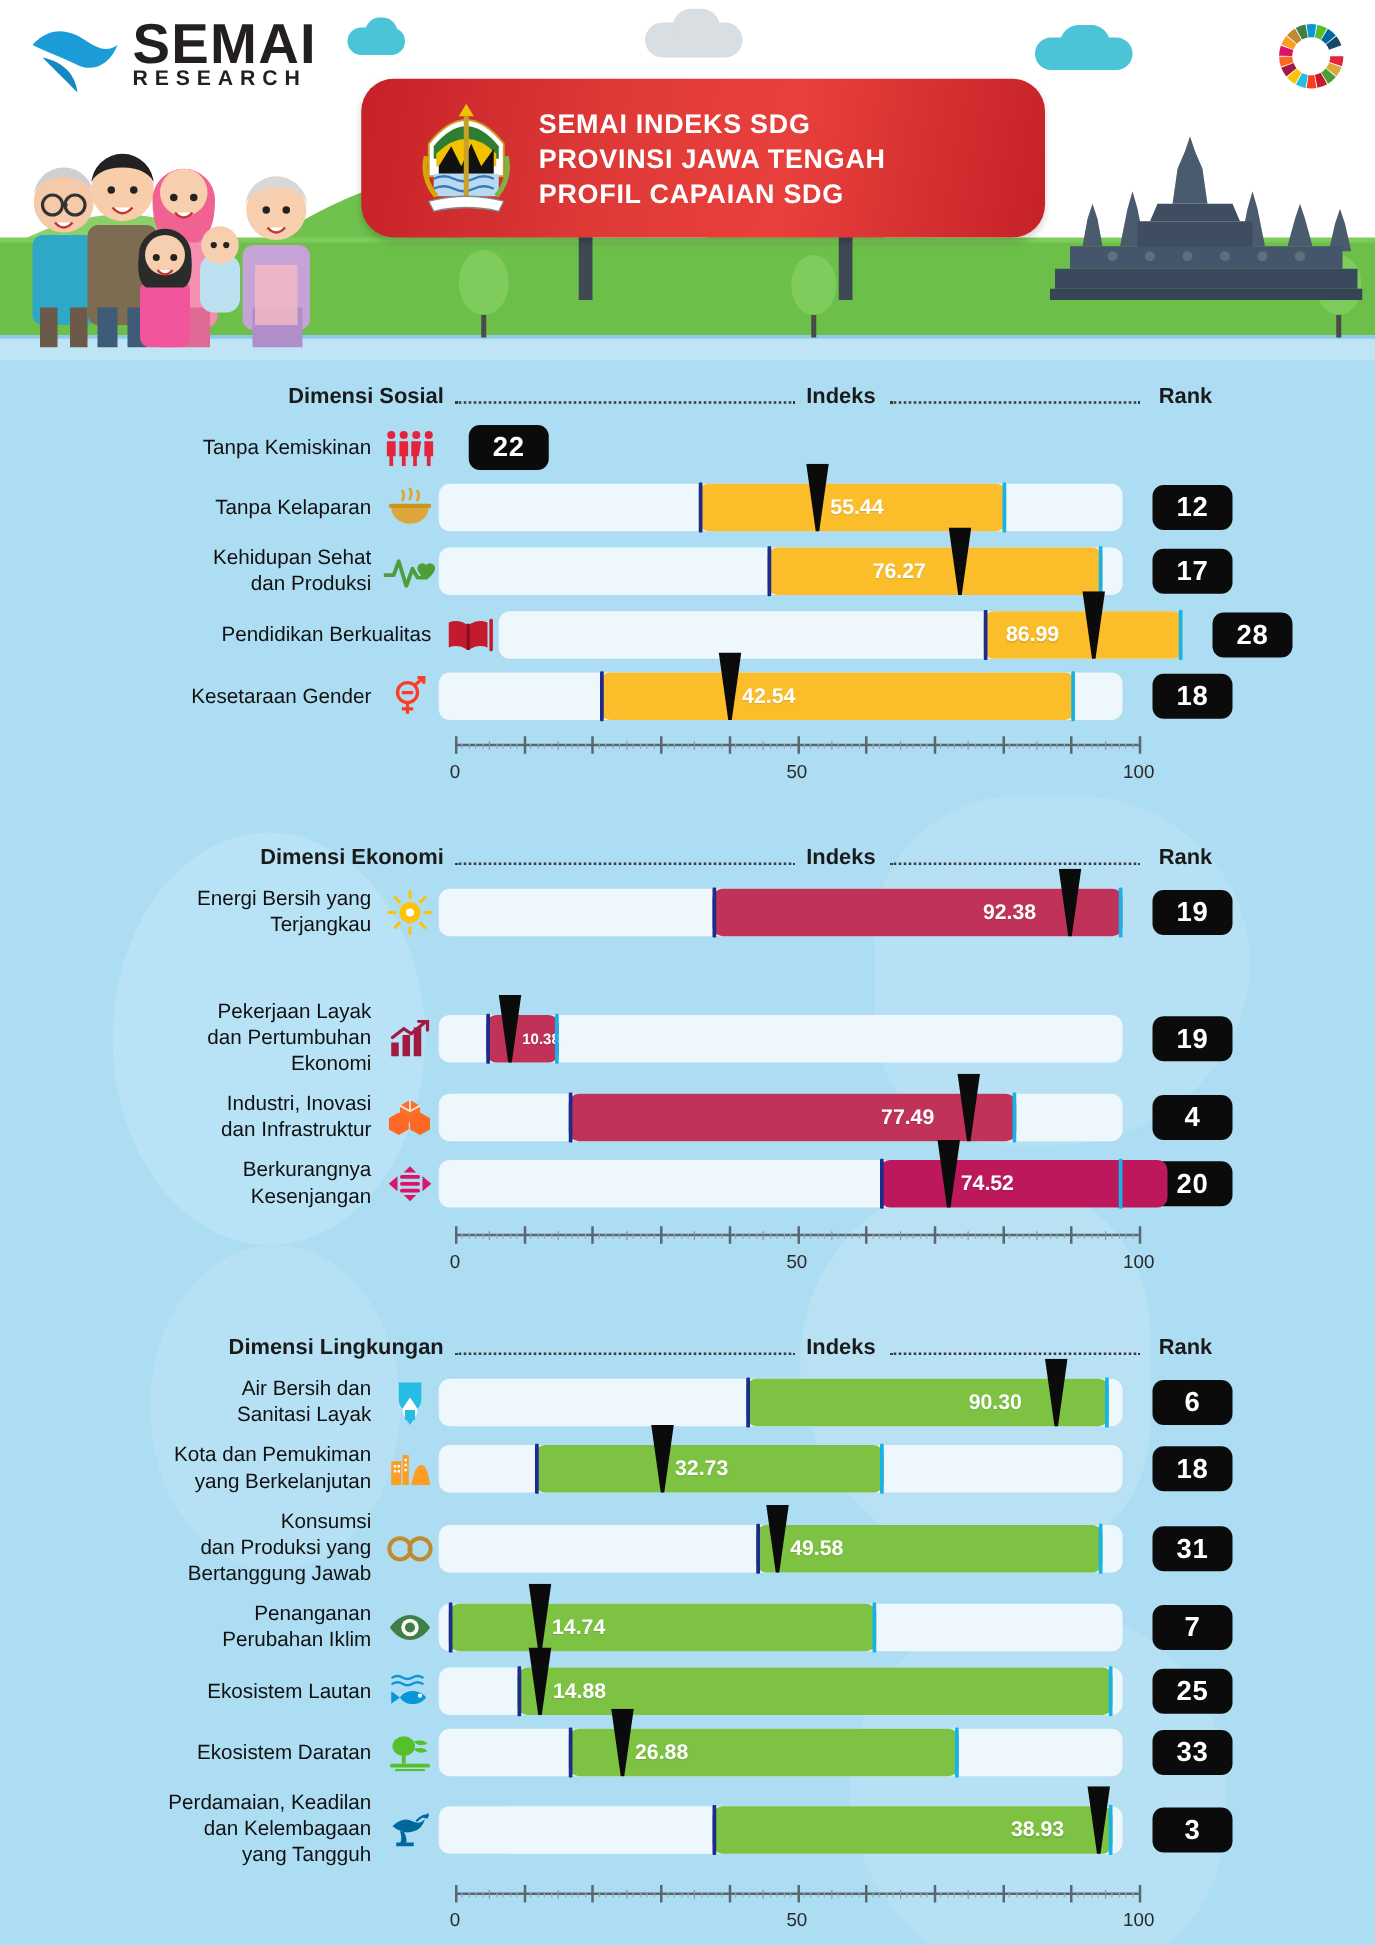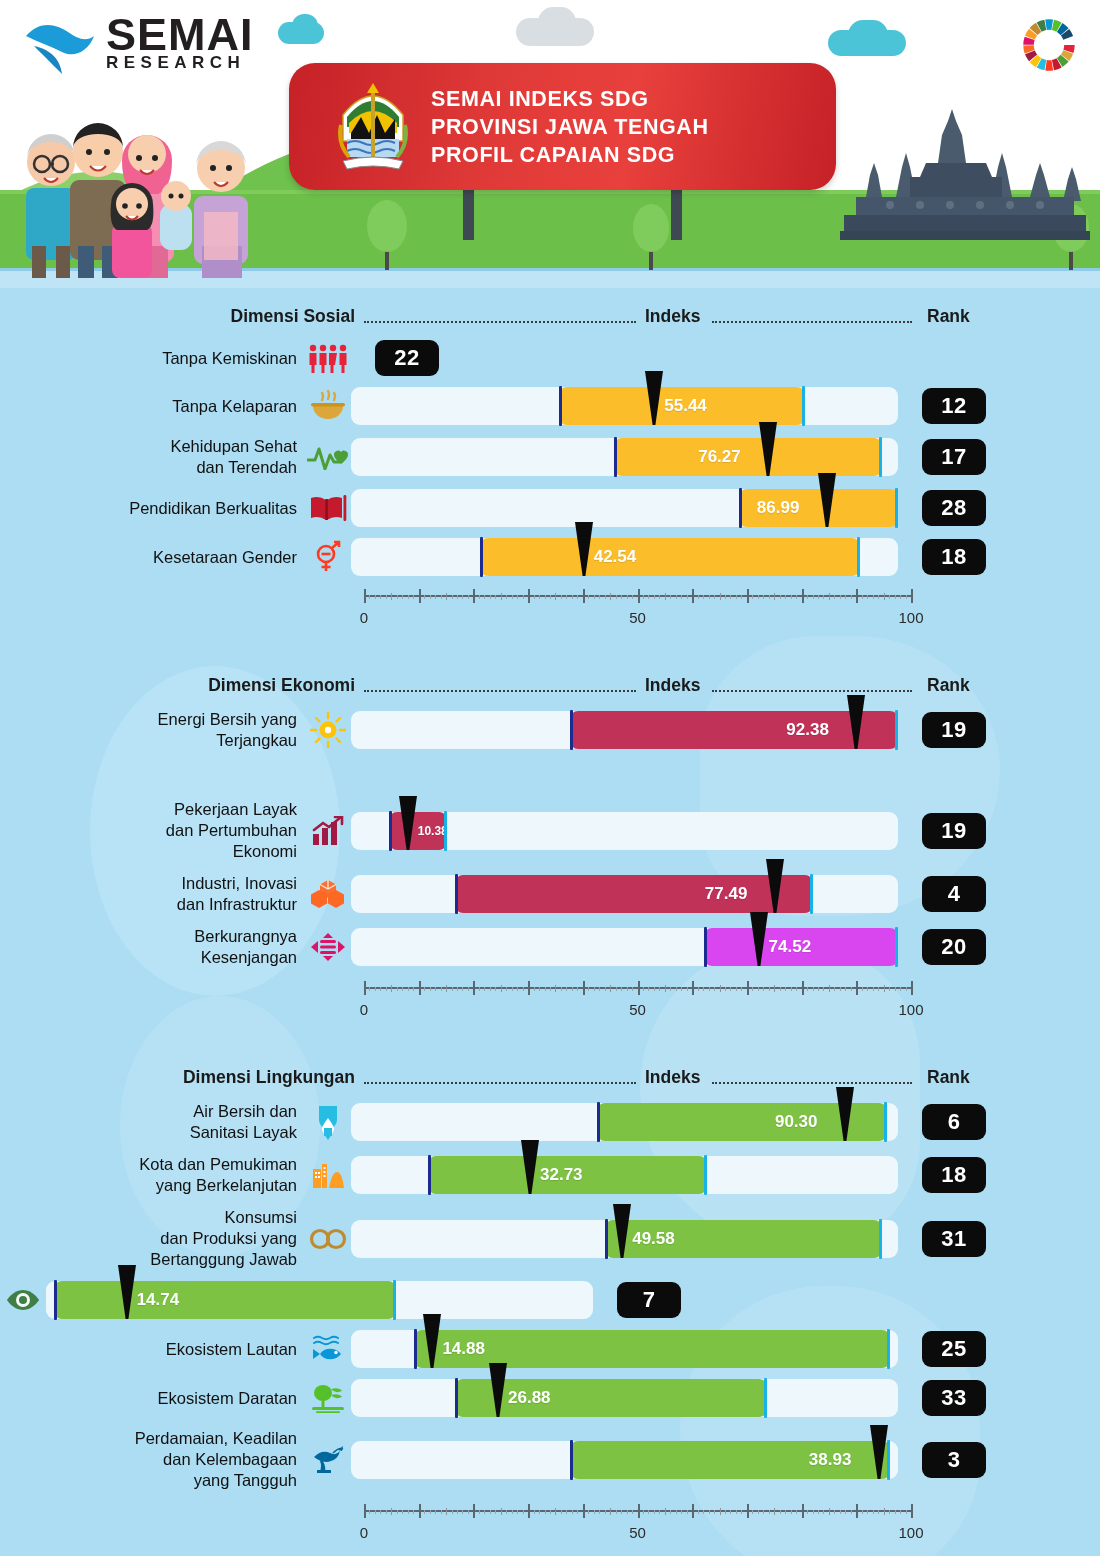--- a/index.html
+++ b/index.html
@@ -383,21 +383,21 @@
               </svg>
             </div>
           </div>
           <div class="rank-cell">
             <div class="rank-badge">12</div>
           </div>
         </div>
         <div class="row" style="margin-bottom: 11px;">
           <div class="row-label">
             <div>Kehidupan Sehat</div>
-            <div>dan Terendah</div>
+            <div>dan Produksi</div>
           </div>
           <div class="row-icon">
             <svg viewBox="0 0 42 26" width="42" height="26">
               <path d="M1,16 h7 l4,-11 l6,20 l5,-14 l4,7 h5" fill="none" stroke="#4C9F38" stroke-width="3" stroke-linejoin="round" stroke-linecap="round"></path>
               <path d="M34,8 a4,4 0 0 1 7,3 c0,4 -7,9 -7,9 s-7,-5 -7,-9 a4,4 0 0 1 7,-3" fill="#4C9F38"></path>
             </svg>
           </div>
           <div class="track-wrap">
             <div class="track"></div>
             <div class="fill" style="left: 262.56px; width: 268.03px; background: rgb(251, 190, 42); justify-content: flex-start;">
@@ -408,21 +408,21 @@
             <div class="marker" style="left: 417.197px;">
               <svg width="22" height="56" viewBox="0 0 22 56">
                 <path d="M2,0 L20,0 L12.4,54 L9.6,54 Z" fill="#0B0B0B"></path>
               </svg>
             </div>
           </div>
           <div class="rank-cell">
             <div class="rank-badge">17</div>
           </div>
         </div>
-        <div class="row" style="margin-bottom: 11px;">
+        <div class="row" style="margin-bottom: 11px; margin-left: 48px;">
           <div class="row-label">
             <div>Pendidikan Berkualitas</div>
           </div>
           <div class="row-icon">
             <svg viewBox="0 0 38 30" width="38" height="30">
               <path d="M2,5 q8,-3 15,2 v20 q-7,-5 -15,-2 z" fill="#C5192D"></path>
               <path d="M33,5 q-8,-3 -15,2 v20 q7,-5 15,-2 z" fill="#C5192D"></path>
               <rect x="16.3" y="6" width="2.6" height="21" fill="#8E0F20"></rect>
               <rect x="34.5" y="2" width="2.8" height="26" rx="1.2" fill="#C5192D"></rect>
             </svg>
@@ -703,21 +703,21 @@
                 <path d="M18,1 l5,5 h-10 z"></path>
                 <path d="M18,29 l5,-5 h-10 z"></path>
                 <rect x="10" y="8" width="16" height="3" rx="1.5"></rect>
                 <rect x="10" y="13.5" width="16" height="3" rx="1.5"></rect>
                 <rect x="10" y="19" width="16" height="3" rx="1.5"></rect>
               </g>
             </svg>
           </div>
           <div class="track-wrap">
             <div class="track"></div>
-            <div class="fill" style="left: 352.815px; width: 194px; background: #d946ef; justify-content: flex-start;">
+            <div class="fill" style="left: 352.815px; width: 230px; background: #be185d; justify-content: flex-start;">
               <span class="val" style="margin-left: 64.8094px;">74.52</span>
             </div>
             <div class="capmin" style="left: 352.815px;"></div>
             <div class="capmax" style="left: 544px;"></div>
             <div class="marker" style="left: 407.624px;">
               <svg width="22" height="56" viewBox="0 0 22 56">
                 <path d="M2,0 L20,0 L12.4,54 L9.6,54 Z" fill="#0B0B0B"></path>
               </svg>
             </div>
           </div>
@@ -936,20 +936,24 @@
               <svg width="22" height="56" viewBox="0 0 22 56">
                 <path d="M2,0 L20,0 L12.4,54 L9.6,54 Z" fill="#0B0B0B"></path>
               </svg>
             </div>
           </div>
           <div class="rank-cell">
             <div class="rank-badge">31</div>
           </div>
         </div>
         <div class="row" style="margin-bottom: 11px;">
+          <div class="row-label">
+            <div>Penanganan</div>
+            <div>Perubahan Iklim</div>
+          </div>
           <div class="row-icon">
             <svg viewBox="0 0 34 22" width="34" height="22">
               <path d="M17,1 C27,1 33,11 33,11 C33,11 27,21 17,21 C7,21 1,11 1,11 C1,11 7,1 17,1 Z" fill="#3F7E44"></path>
               <circle cx="17" cy="11" r="7" fill="#fff" opacity=".95"></circle>
               <path d="M13,11 a4,4 0 0 1 8,0 a4,4 0 0 1 -8,0" fill="#3F7E44"></path>
             </svg>
           </div>
           <div class="track-wrap">
             <div class="track"></div>
             <div class="fill" style="left: 8.205px; width: 341.875px; background: rgb(125, 194, 66); justify-content: flex-start;">

